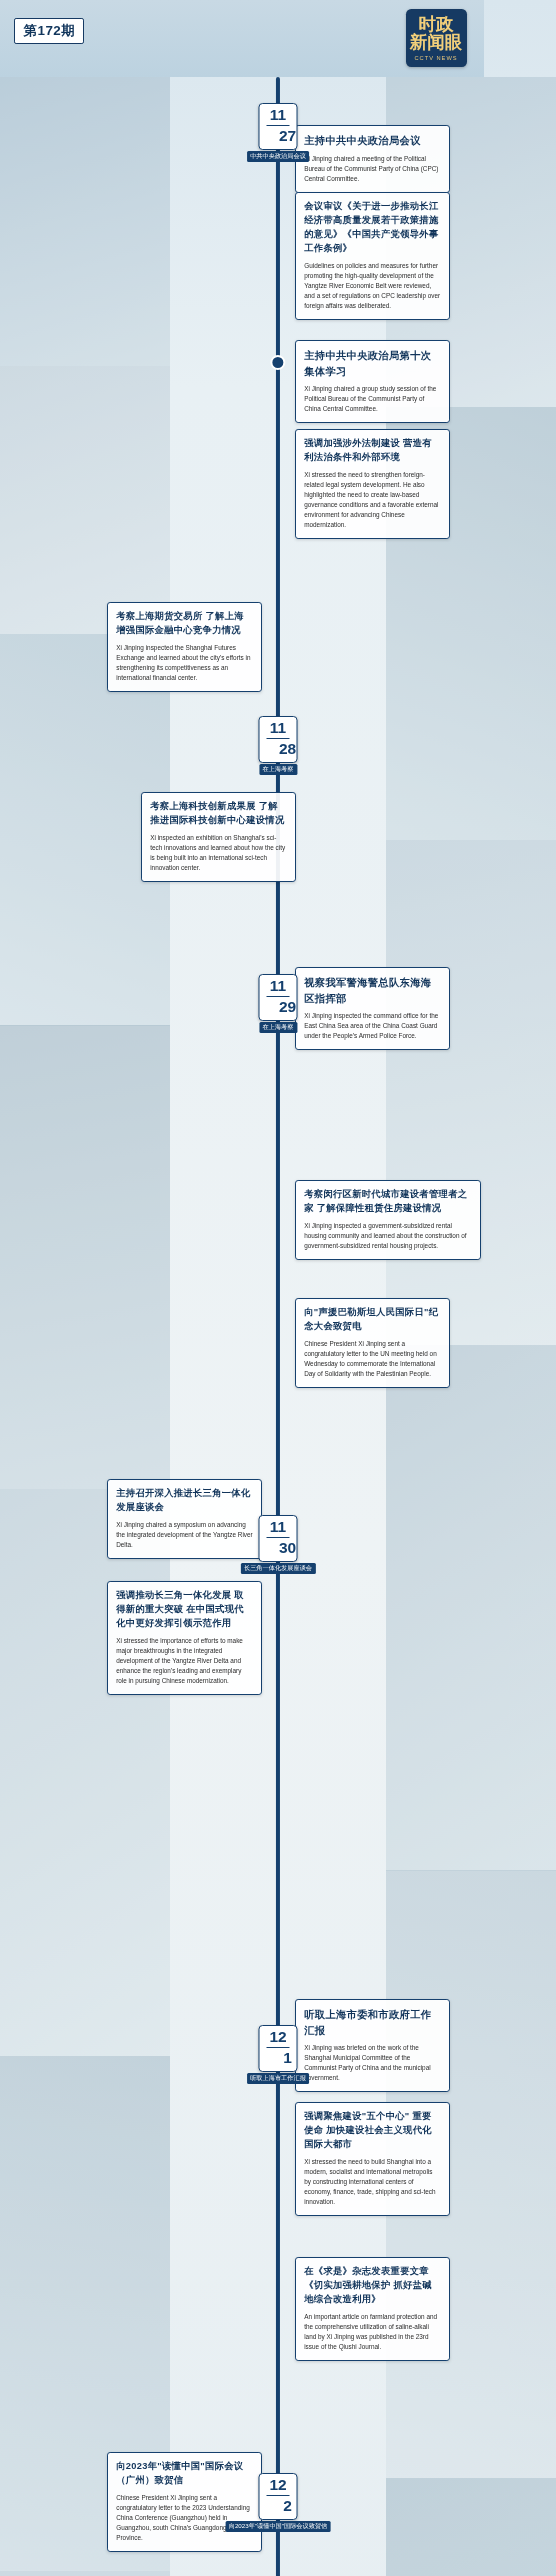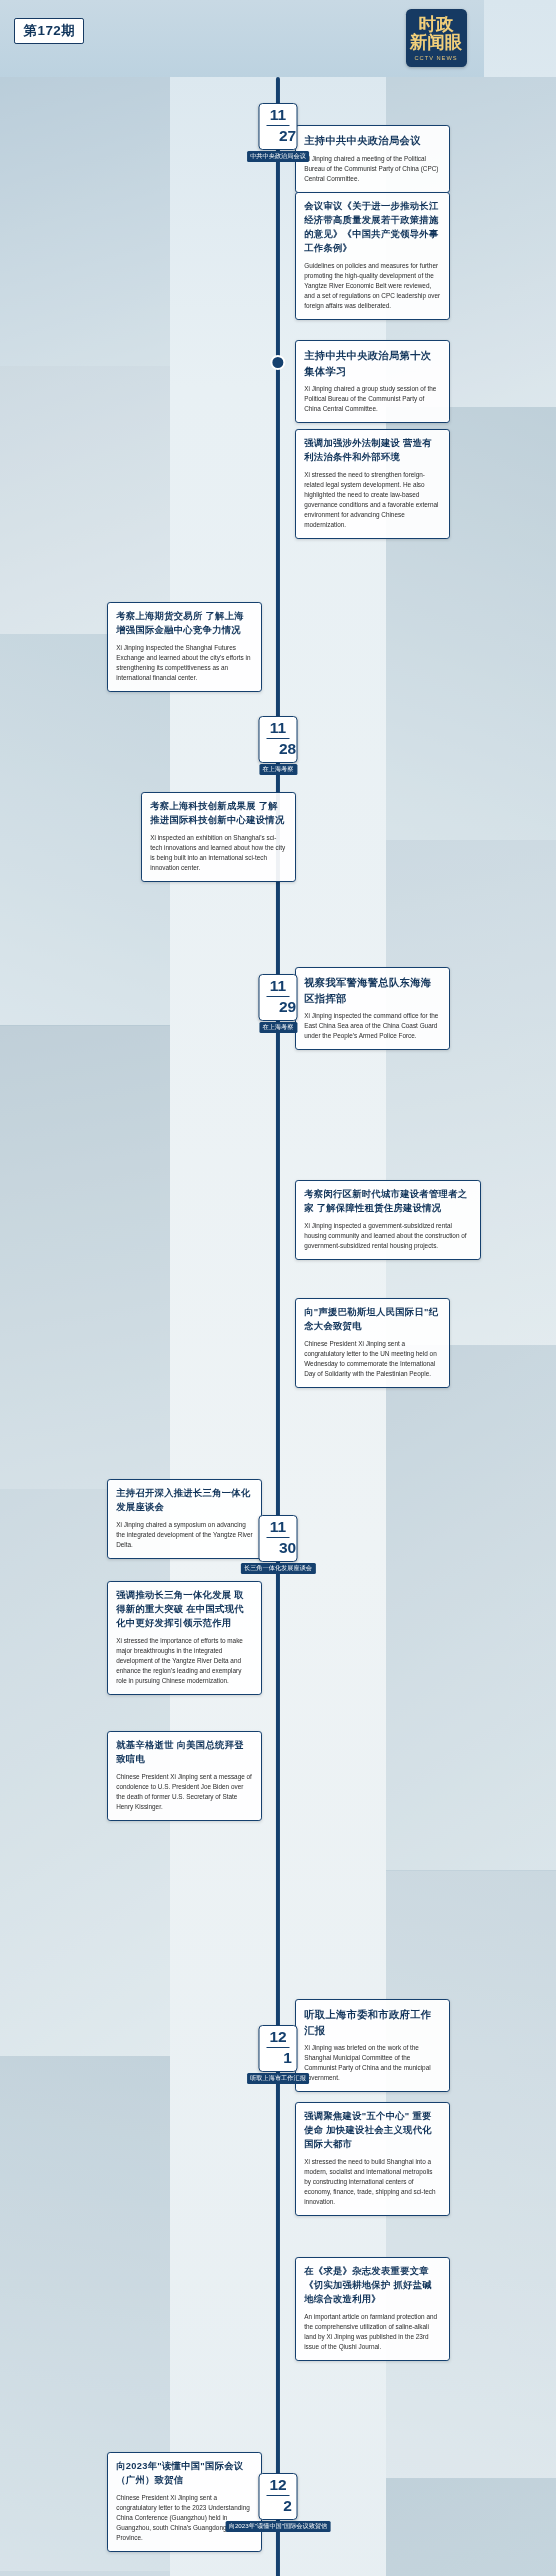--- a/index.html
+++ b/index.html
@@ -214,24 +214,20 @@
   <div class="card left" style="left:107px;top:1479px;width:155px;">
     <div class="zh small">主持召开深入推进长三角一体化发展座谈会</div>
     <div class="en">Xi Jinping chaired a symposium on advancing the integrated development of the Yangtze River Delta.</div>
   </div>
 
   <div class="card left" style="left:107px;top:1581px;width:155px;">
     <div class="zh small">强调推动长三角一体化发展 取得新的重大突破 在中国式现代化中更好发挥引领示范作用</div>
     <div class="en">Xi stressed the importance of efforts to make major breakthroughs in the integrated development of the Yangtze River Delta and enhance the region's leading and exemplary role in pursuing Chinese modernization.</div>
   </div>
 
-  <div class="card left" style="left:107px;top:1731px;width:155px;">
-    <div class="zh small">就基辛格逝世 向美国总统拜登致唁电</div>
-    <div class="en">Chinese President Xi Jinping sent a message of condolence to U.S. President Joe Biden over the death of former U.S. Secretary of State Henry Kissinger.</div>
-  </div>
 
   <div class="date" style="top:2025px;">
     <div class="m">12</div>
     <div class="sep"></div>
     <div class="d">1</div>
     <div class="date-tag">听取上海市工作汇报</div>
   </div>
 
   <div class="card right" style="left:295px;top:1999px;width:155px;">
     <div class="zh">听取上海市委和市政府工作汇报</div>

